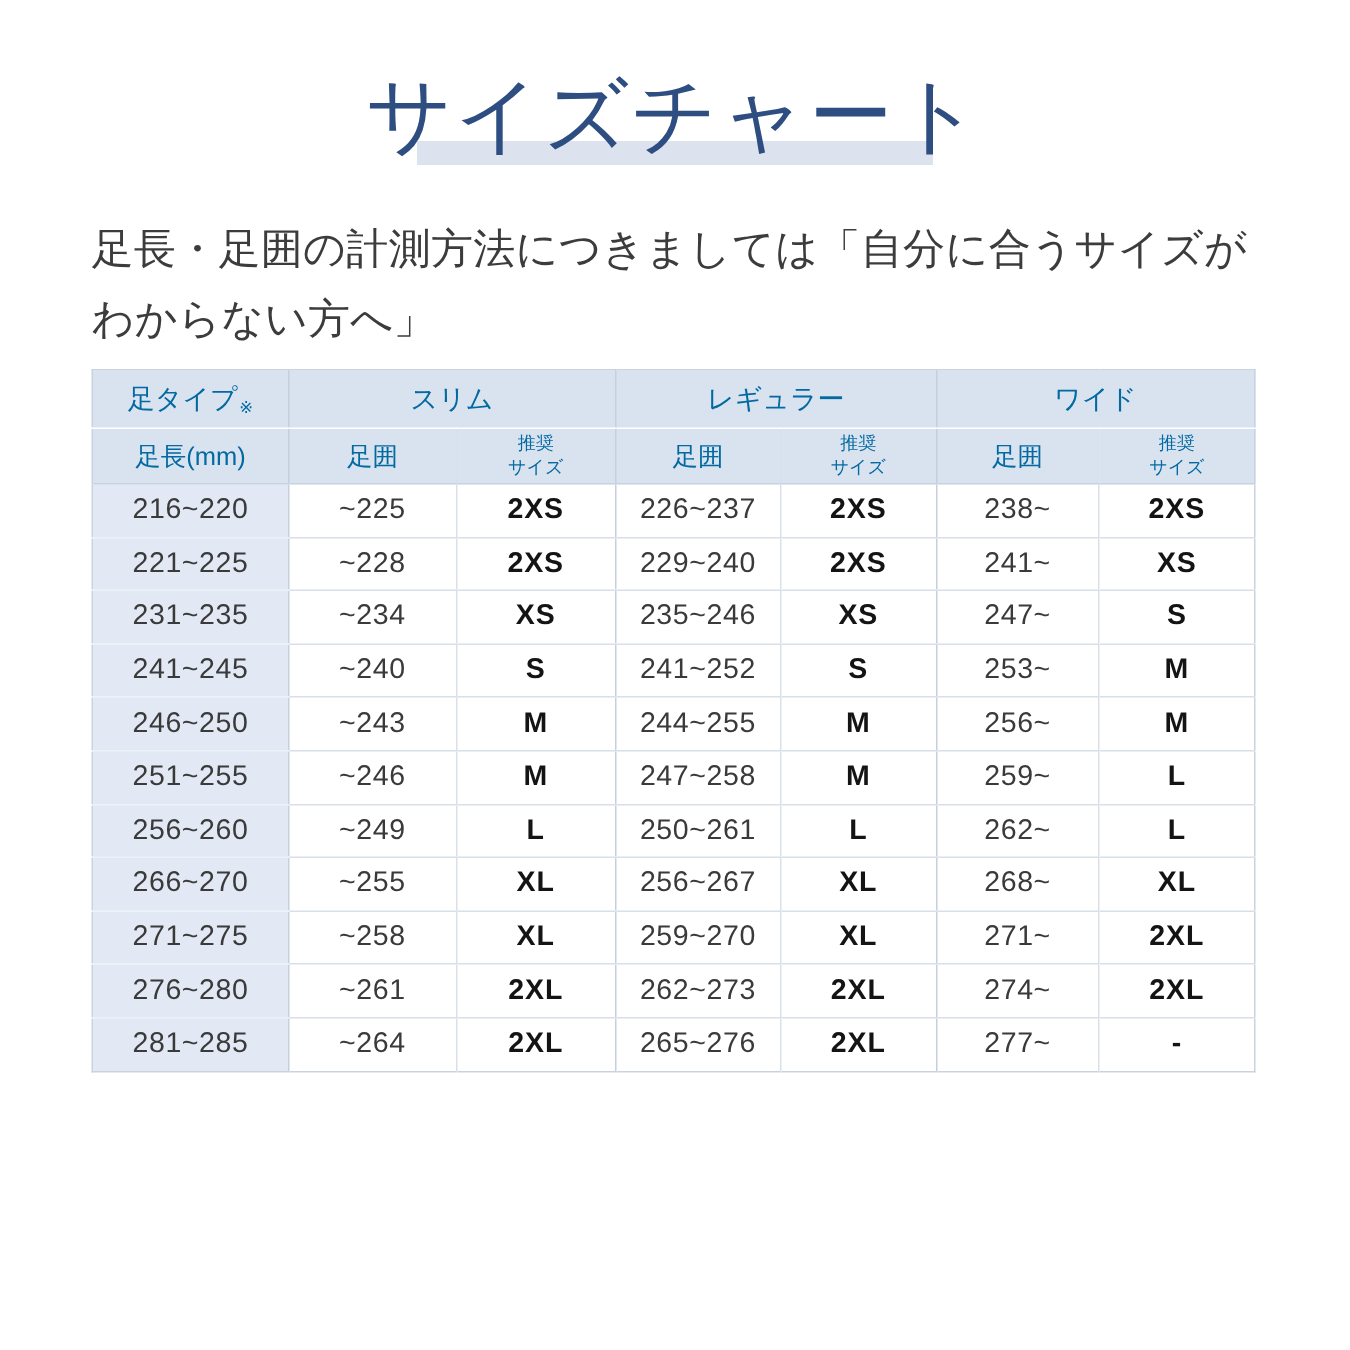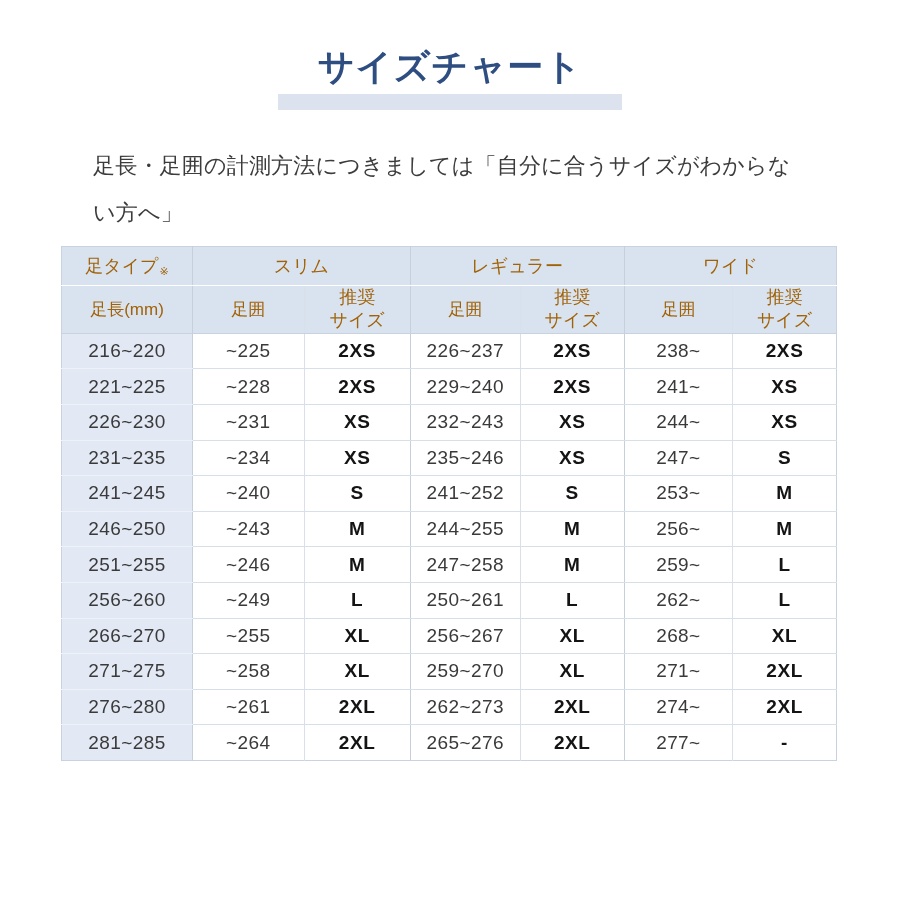--- a/index.html
+++ b/index.html
@@ -35,57 +35,57 @@
     position:absolute;
     left:50%;top:46px;
     transform:translateX(-50%);
     width:344px;height:16px;
     background:var(--title_highlight);
     z-index:0;
   }
   .title{
     position:relative;z-index:1;
     display:inline-block;
-    font-size:36px;font-weight:700;
+    font-size:56px;font-weight:400;
     letter-spacing:0.03em;
     line-height:1.05;
     color:var(--title_text);
   }
 
   
   .intro{
-    margin:30px 93px 0;
-    font-size:22px;
+    margin:30px 61px 0;
+    font-size:28px;
     line-height:47px;
     color:var(--body_text);
     letter-spacing:0.2px;
   }
   .intro .line{display:block;}
 
   
   .size-table{
     width:776px;
     margin:10px 61px 0;
     border-collapse:collapse;
     table-layout:fixed;
     border:1px solid #c9d3df;
   }
   .size-table th,.size-table td{
     text-align:center;vertical-align:middle;
     padding:0;font-weight:400;
   }
   thead th{
     background:var(--header_bg);
-    color:#a16207;
+    color:#0369a1;
   }
   tr.h1 th{height:39px;font-size:18px;border-bottom:1px solid #ffffff;}
   tr.h2 th{height:37px;font-size:17px;border-bottom:1px solid #c9d3df;}
   th.sub .two-line{
     display:inline-block;
-    font-size:18px;line-height:1.3;
+    font-size:12px;line-height:1.3;
   }
   th.sub .two-line span{display:block;}
   .note{
     font-size:11px;
     vertical-align:-3px;
     margin-left:1px;
   }
   
   .gs{border-left:1px solid var(--border_strong);}
   .sub{border-left:1px solid var(--border_sub);}
@@ -170,29 +170,20 @@
         <tr class="data-row">
     <td class="c1d">221~225</td>
     <td class="girth gs">~228</td>
     <td class="size sub">2XS</td>
     <td class="girth gs">229~240</td>
     <td class="size sub">2XS</td>
     <td class="girth gs">241~</td>
     <td class="size sub">XS</td>
   </tr>
         <tr class="data-row">
-    <td class="c1d">226~230</td>
-    <td class="girth gs">~231</td>
-    <td class="size sub">XS</td>
-    <td class="girth gs">232~243</td>
-    <td class="size sub">XS</td>
-    <td class="girth gs">244~</td>
-    <td class="size sub">XS</td>
-  </tr>
-        <tr class="data-row">
     <td class="c1d">231~235</td>
     <td class="girth gs">~234</td>
     <td class="size sub">XS</td>
     <td class="girth gs">235~246</td>
     <td class="size sub">XS</td>
     <td class="girth gs">247~</td>
     <td class="size sub">S</td>
   </tr>
         <tr class="data-row">
     <td class="c1d">241~245</td>

